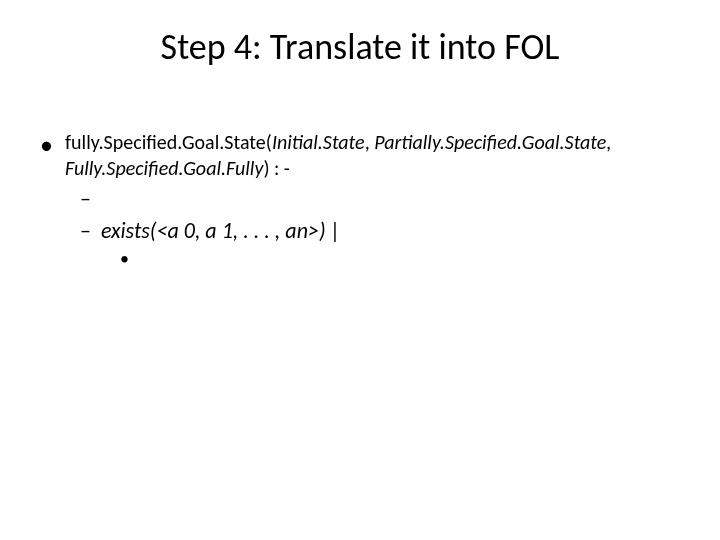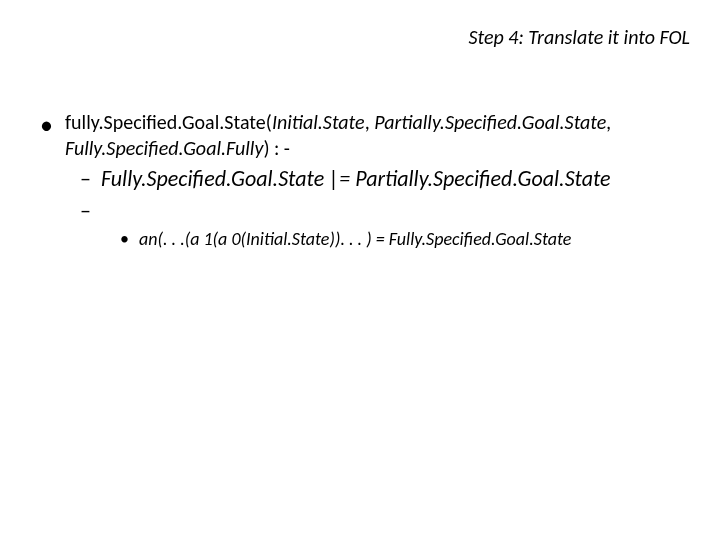--- a/index.html
+++ b/index.html
@@ -10,26 +10,25 @@
     body {
       width: 720px;
       height: 540px;
       background: #ffffff;
       font-family: Calibri, Arial, sans-serif;
       color: #000;
       padding: 20px 30px;
       overflow: hidden;
     }
     .title {
-      text-align: right;
-      font-size: 20px;
+      text-align: center;
+      font-size: 36px;
       font-weight: 400;
       margin-bottom: 60px;
       margin-top: 5px;
-      font-style: italic;
     }
     .bullet-l1 {
       display: flex;
       margin-bottom: 4px;
     }
     .bullet-l1-marker {
       font-size: 26px;
       margin-right: 12px;
       line-height: 1.3;
       margin-left: 10px;
@@ -84,23 +83,22 @@
   <div class="bullet-l1-marker">•</div>
   <div class="bullet-l1-text">
     <span>fully.Specified.Goal.State(</span><span class="italic">Initial.State</span><span>,</span>
     <span class="italic">Partially.Specified.Goal.State,</span><br>
     <span class="italic">Fully.Specified.Goal.Fully</span><span>) : -</span>
   </div>
 </div>
 
 <div class="bullet-l2">
   <div class="bullet-l2-marker nonitalic">–</div>
-  <div class="bullet-l2-text">Fully.Specified.Goal.State |= Partially.Specified.Goal.State</div>
 </div>
 
 <div class="bullet-l2">
   <div class="bullet-l2-marker nonitalic">–</div>
+  <div class="bullet-l2-text">exists(&lt;a 0, a 1, . . . , an&gt;) |</div>
 </div>
 
 <div class="bullet-l3">
   <div class="bullet-l3-marker nonitalic">•</div>
-  <div class="bullet-l3-text">an(. . .(a 1(a 0(Initial.State)). . . ) = Fully.Specified.Goal.State</div>
 </div>
 
 </body></html>

